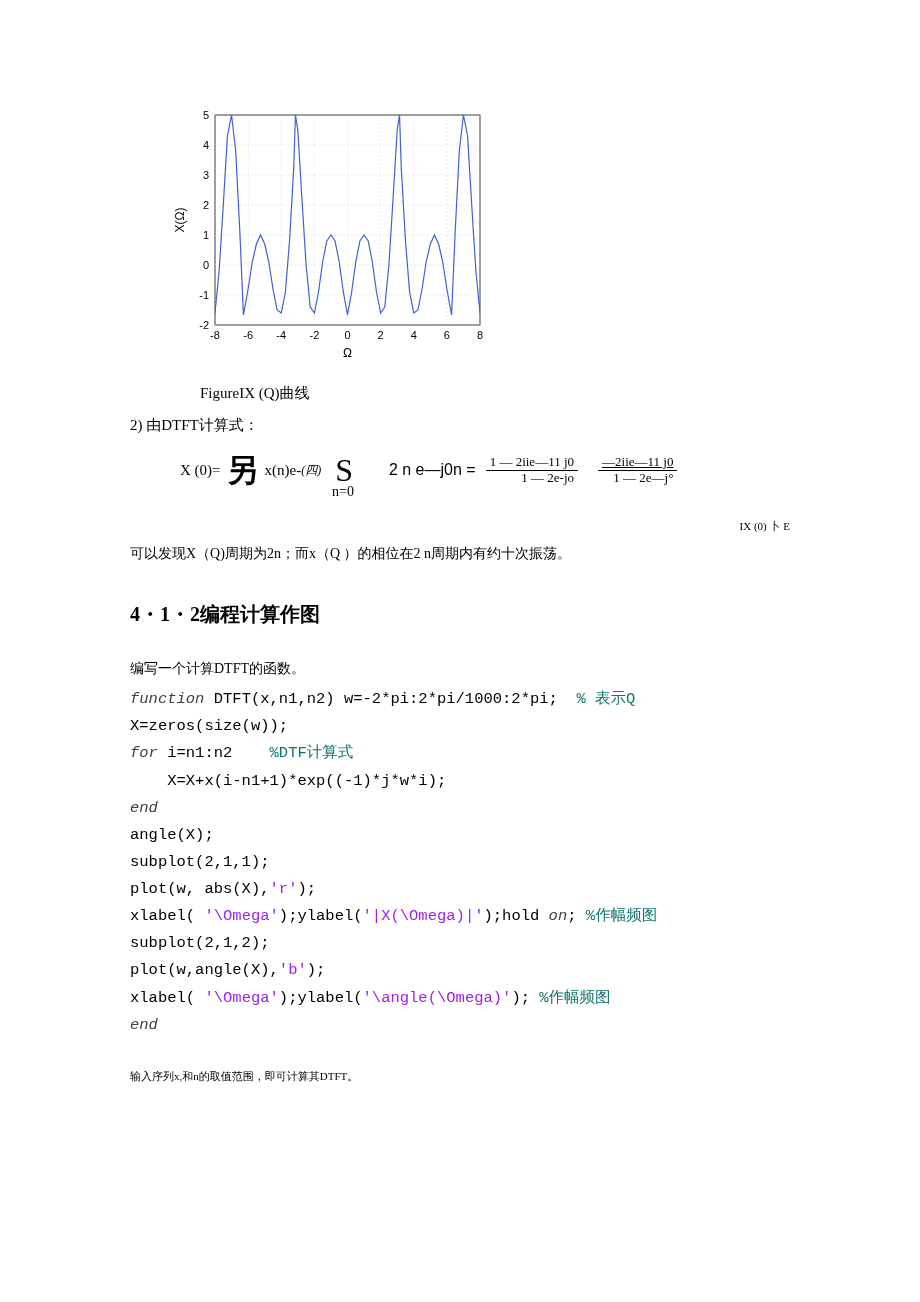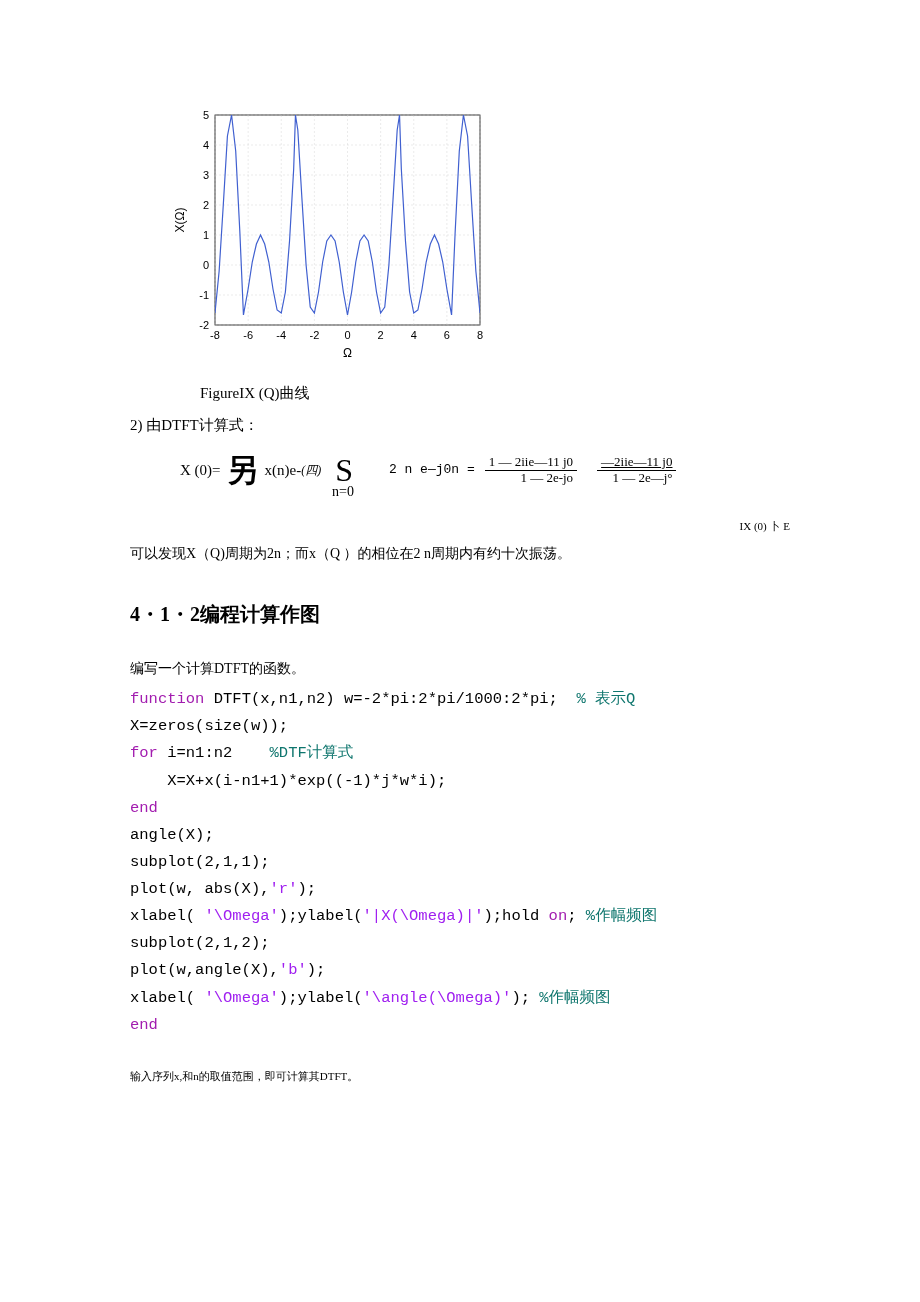--- a/index.html
+++ b/index.html
@@ -69,21 +69,21 @@
       font-weight: bold;
       margin-top: 32px;
       margin-bottom: 28px;
     }
     .code {
       font-family: "Courier New", monospace;
       font-size: 15.5px;
       line-height: 1.75;
       white-space: pre;
     }
-    .kw { color: #a21caf; }
+    .kw { color: #404040; font-style: italic; }
     .str { color: #a020f0; }
     .cmt { color: #0f766e; }
     .post { margin-top: 29px; font-size: 11px; }
   </style>
 </head>
 <body>
 
 <div class="chart-wrap">
   <svg id="chart-svg" width="320" height="260" viewBox="0 0 320 260">
       <rect x="45" y="10" width="265" height="210" fill="none" stroke="#000" stroke-width="0.8"></rect>
@@ -134,21 +134,21 @@
 
 <div class="math-line">2) 由DTFT计算式：</div>
 
 <div class="equation">
   <span class="eq-x0">X (0)=</span>
   <span class="big-cn">另</span>
   <span>x(n)e-</span>
   <span style="font-style:italic;font-size:12px">(四)</span>
   <span class="big-s">S</span>
   <span class="sub-neq">n=0</span>
-  <span style="font-size:13px;font-family:Liberation Mono, monospace">2 n e—j0n =</span>
+  <span style="font-size:16px;font-family:Liberation Sans, sans-serif">2 n e—j0n =</span>
   <span class="frac">
     <span class="num">1 — 2iie—11 j0</span>
     <span class="den">1 — 2e-jo</span>
   </span>
   <span class="frac">
     <span class="num" style="text-decoration:underline">—2iie—11 j0</span>
     <span class="den">1 — 2e—j°</span>
   </span>
 </div>
 

